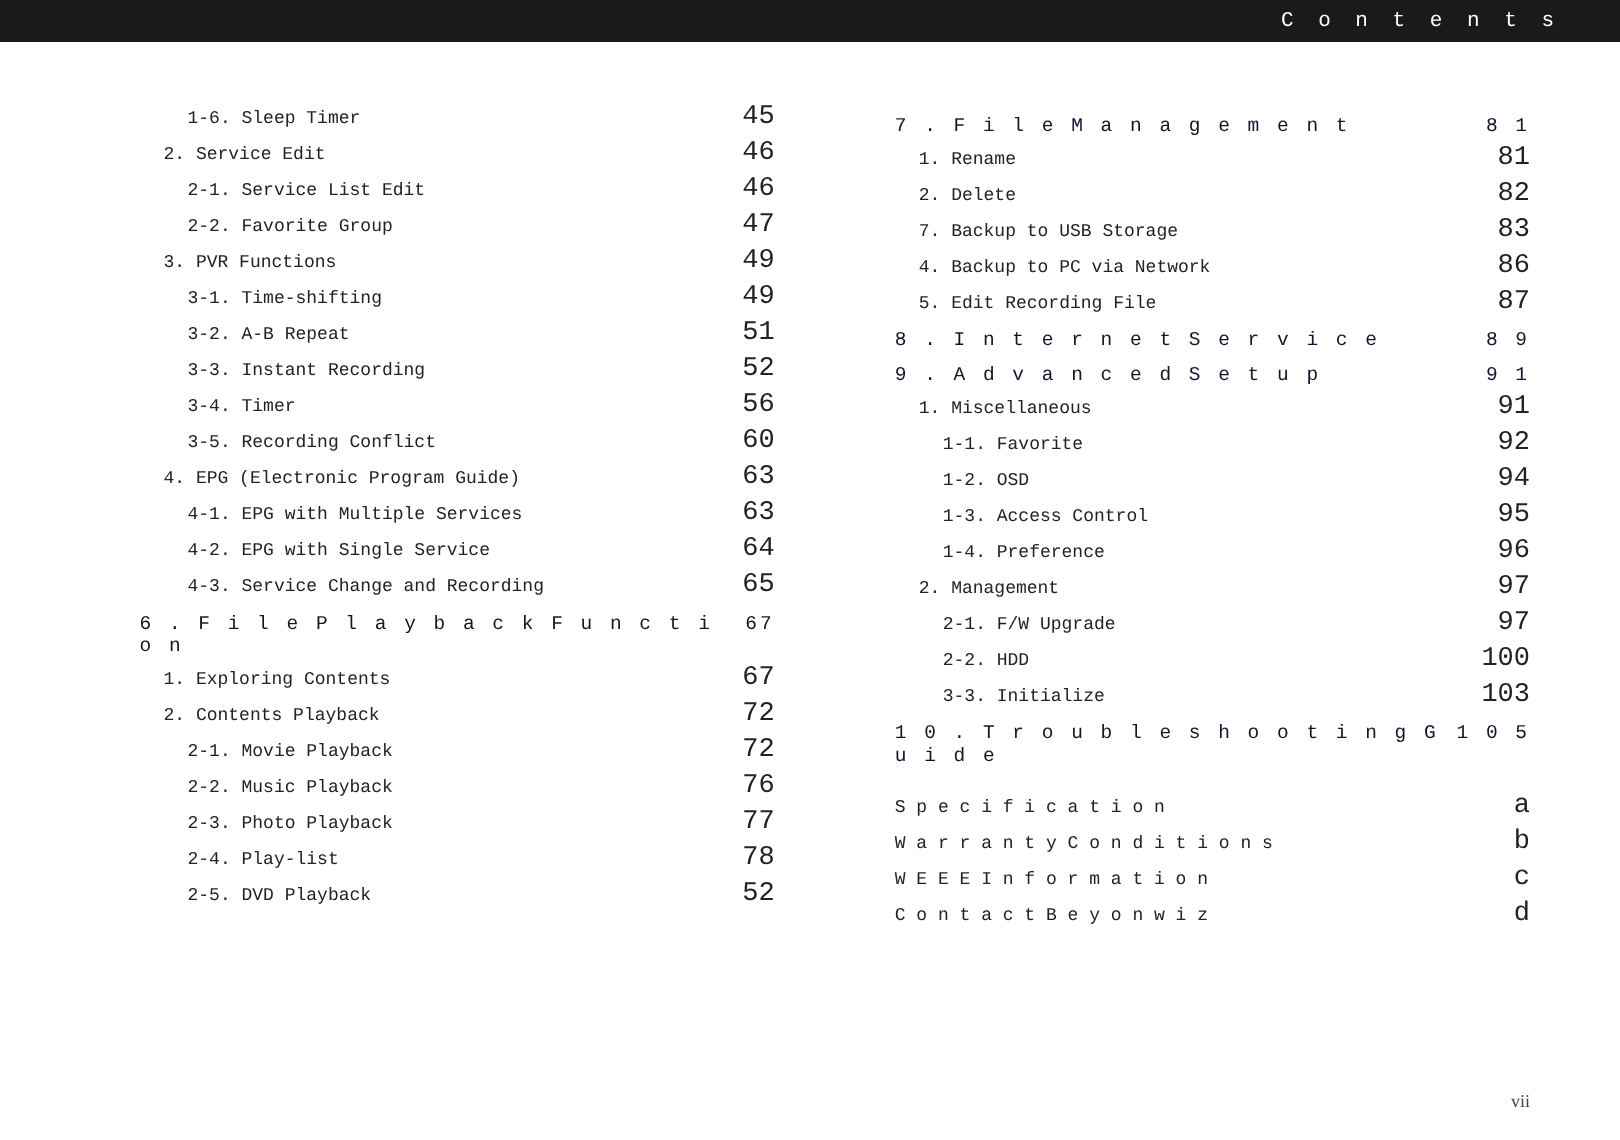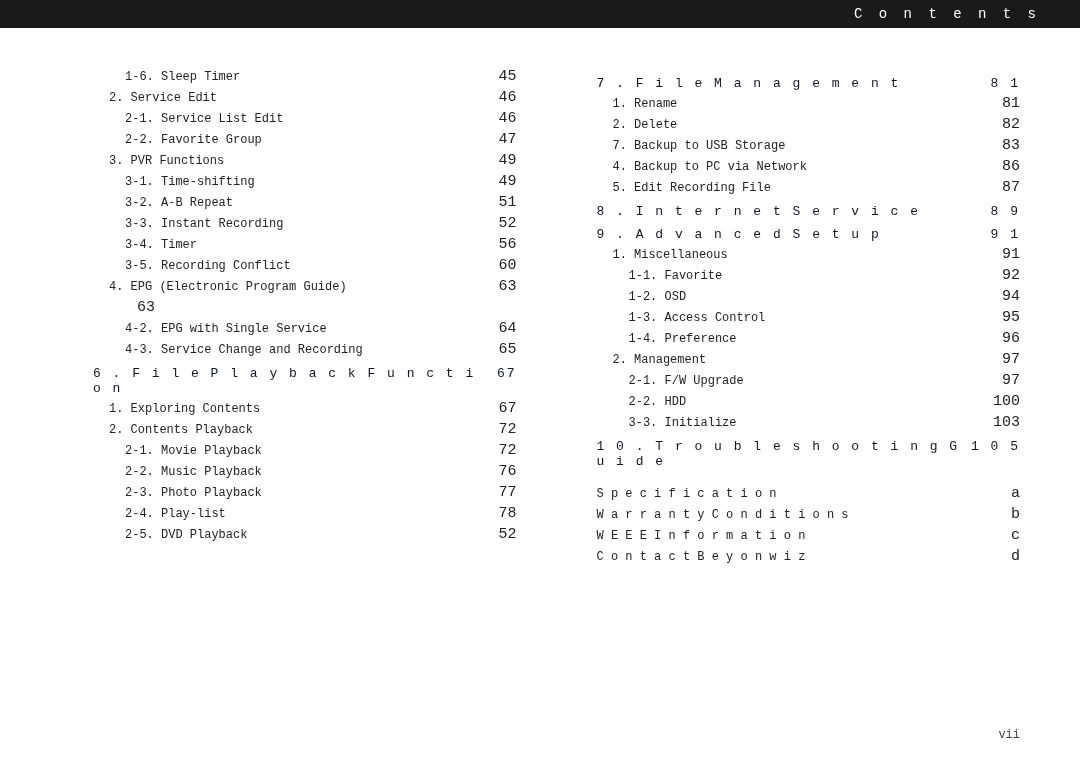--- a/index.html
+++ b/index.html
@@ -60,21 +60,21 @@
       color: #222;
     }
 
     .toc-entry .entry-text {
       flex: 1;
     }
 
     .toc-entry .entry-page {
       min-width: 30px;
       text-align: right;
-      font-size: 15px;
+      font-size: 18px;
     }
 
     .toc-section-header {
       display: flex;
       justify-content: space-between;
       align-items: baseline;
       margin-bottom: 4px;
       margin-top: 8px;
       font-size: 13px;
       font-weight: normal;
@@ -101,21 +101,21 @@
     .indent-2 {
       padding-left: 32px;
     }
 
     .footer-page {
       position: absolute;
       bottom: 18px;
       right: 60px;
       font-size: 12px;
       color: #444;
-      font-family: Liberation Mono, monospace;
+      font-family: Liberation Serif, serif;
     }
   </style>
 </head>
 <body>
 
 <div class="header-bar">
   <span class="header-title">C o n t e n t s</span>
 </div>
 
 <div class="content-area">
@@ -158,20 +158,21 @@
       </div>
       <div class="toc-entry indent-2">
         <span class="entry-text">3-5.  Recording Conflict</span>
         <span class="entry-page">60</span>
       </div>
       <div class="toc-entry indent-1">
         <span class="entry-text">4.  EPG (Electronic Program Guide)</span>
         <span class="entry-page">63</span>
       </div>
       <div class="toc-entry indent-2">
+        <span class="entry-text">4-1.  EPG with Multiple Services</span>
         <span class="entry-page">63</span>
       </div>
       <div class="toc-entry indent-2">
         <span class="entry-text">4-2.  EPG with Single Service</span>
         <span class="entry-page">64</span>
       </div>
       <div class="toc-entry indent-2">
         <span class="entry-text">4-3.  Service Change and Recording</span>
         <span class="entry-page">65</span>
       </div>

